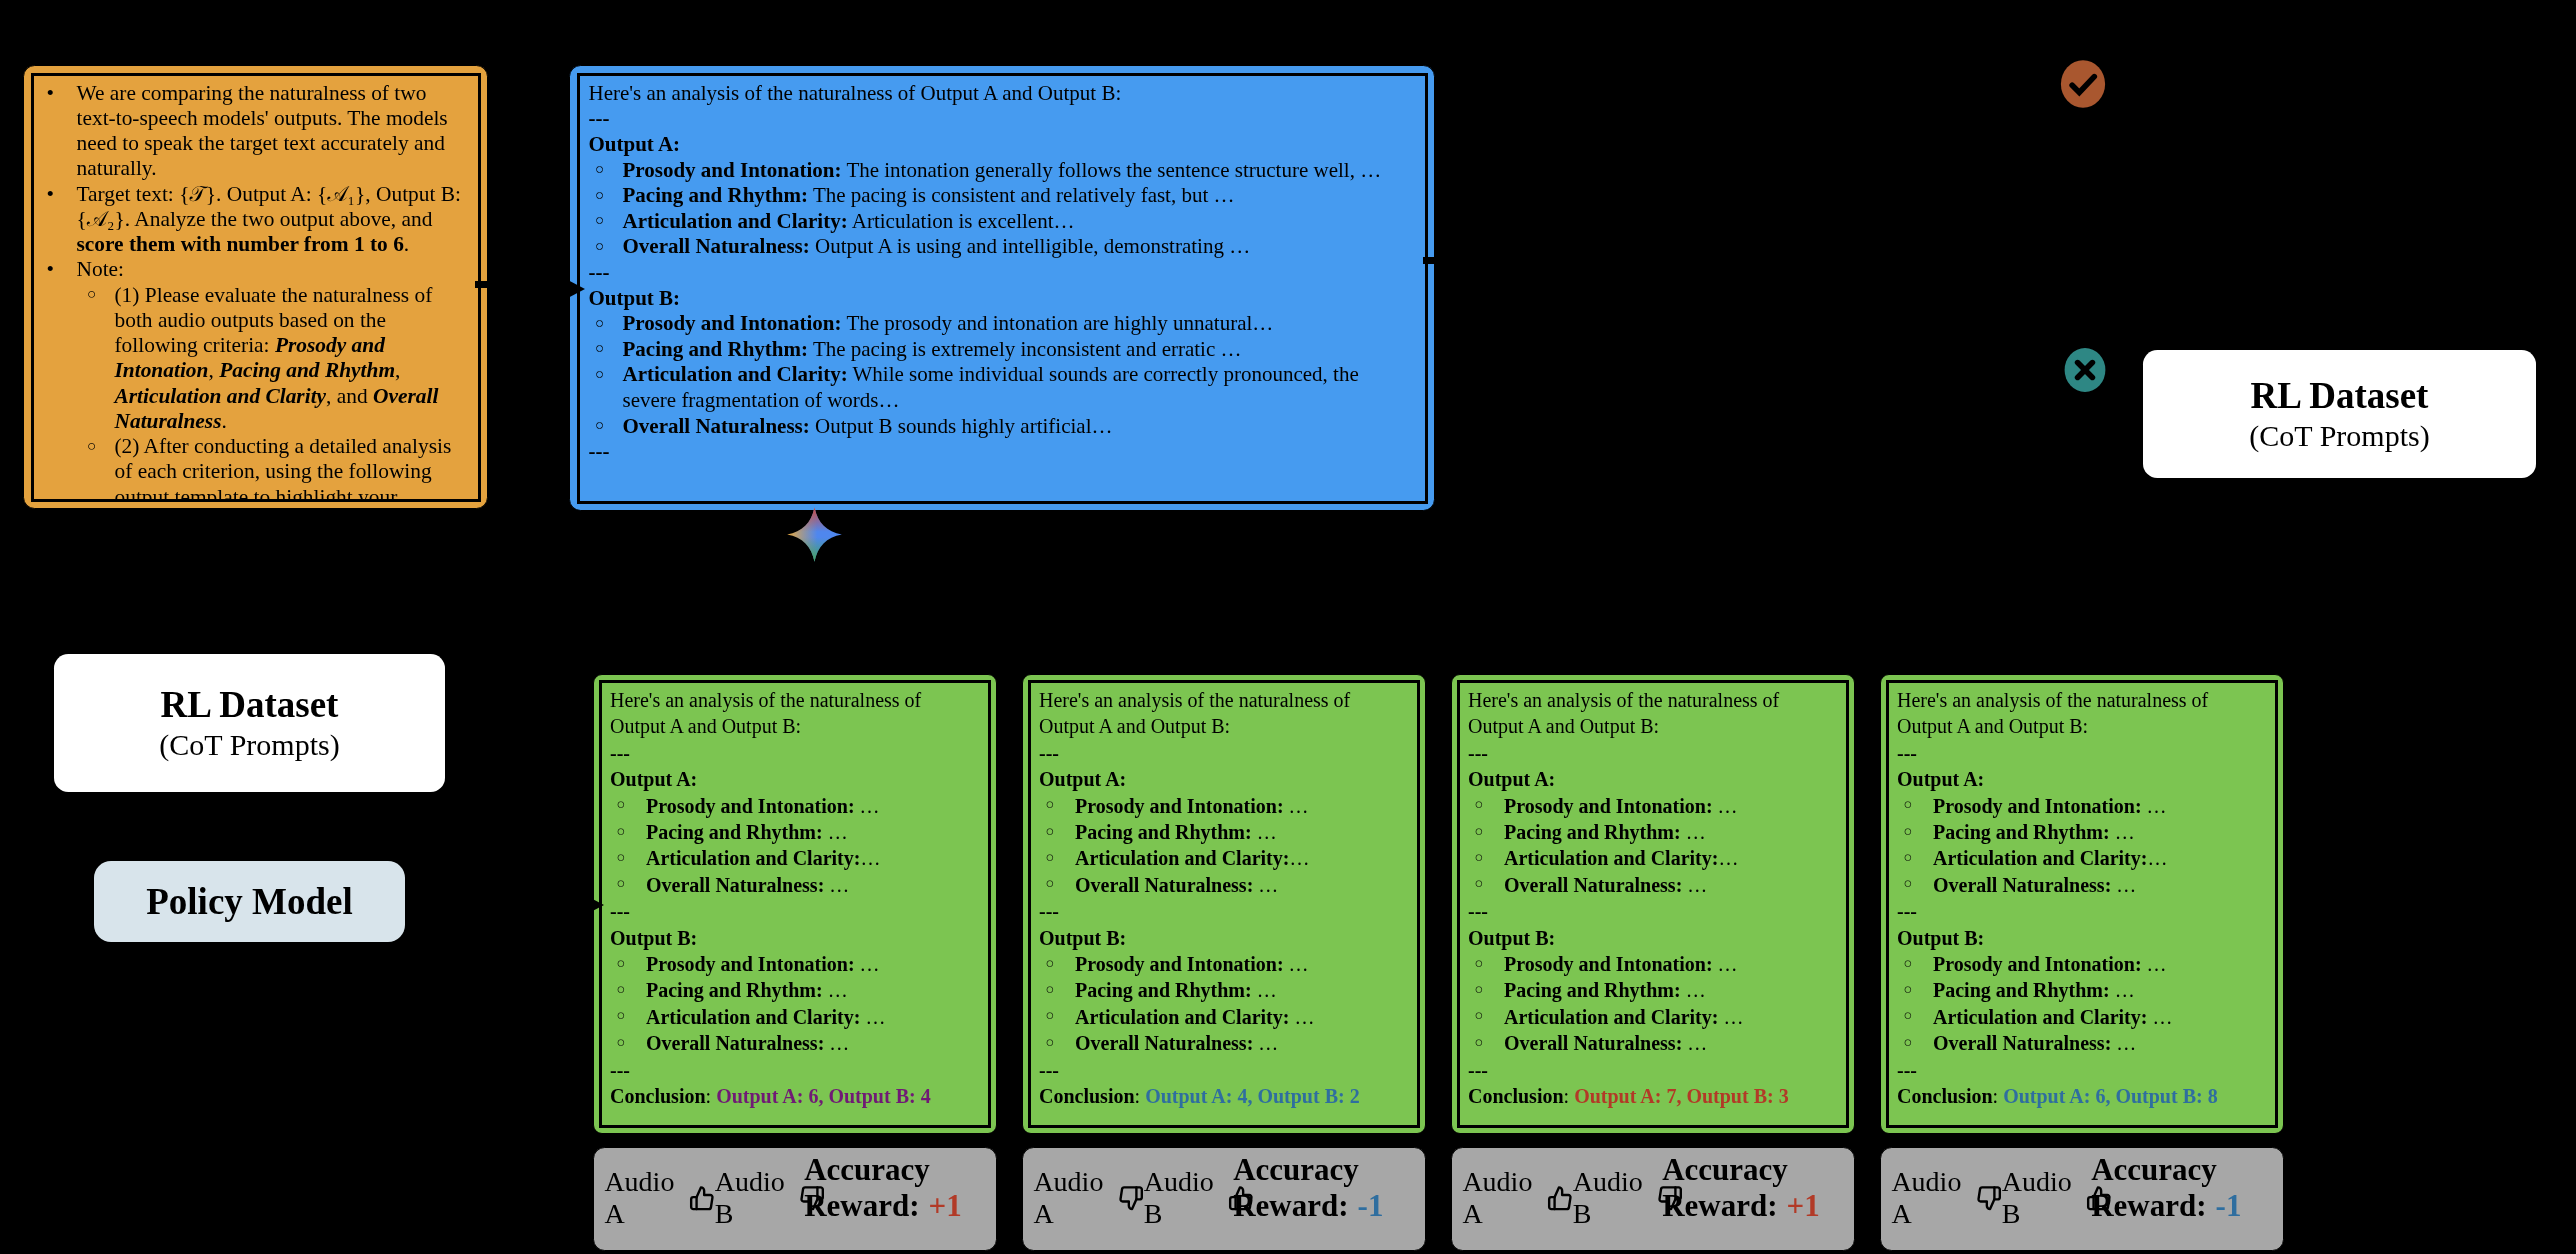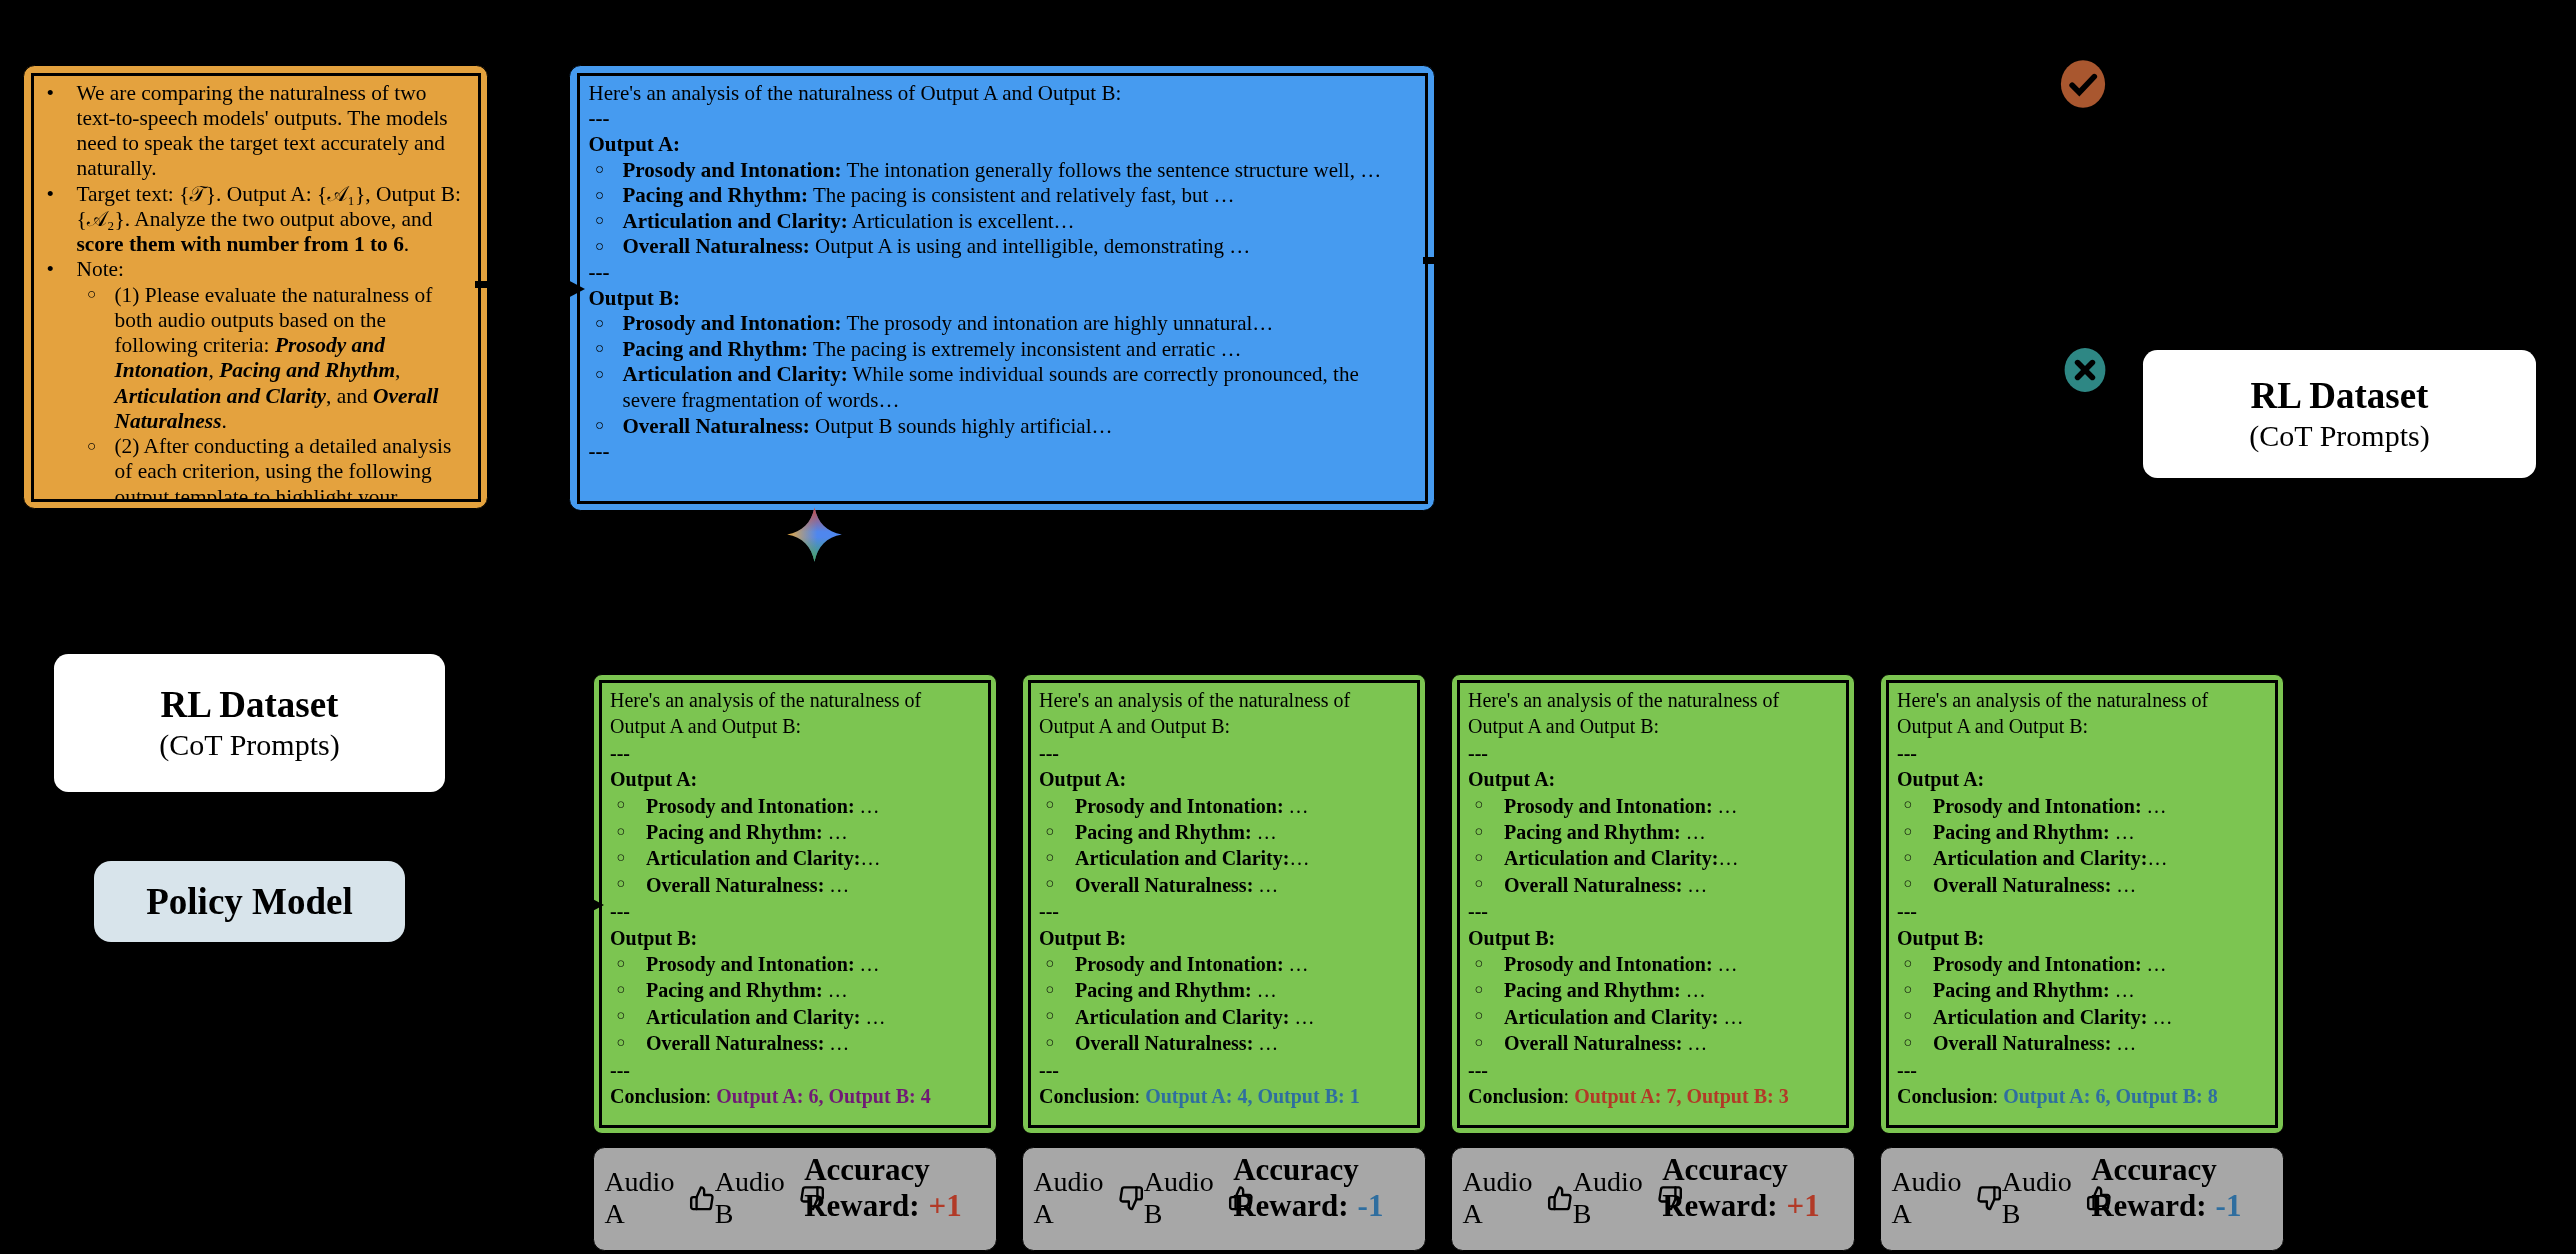--- a/index.html
+++ b/index.html
@@ -325,21 +325,21 @@
               <span class="lt"><span style="font-weight: bold;">Articulation and Clarity:</span><span> …</span></span>
             </div>
             <div class="ln">
               <span class="b circ">○</span>
               <span class="lt"><span style="font-weight: bold;">Overall Naturalness:</span><span> …</span></span>
             </div>
             <div class="ln">
               <span class="lt"><span style="font-weight: bold;">---</span></span>
             </div>
             <div class="ln">
-              <span class="lt"><span style="font-weight: bold;">Conclusion</span><span>: </span><span style="font-weight: bold; color: rgb(47, 110, 159);">Output A: 4, Output B: 1</span></span>
+              <span class="lt"><span style="font-weight: bold;">Conclusion</span><span>: </span><span style="font-weight: bold; color: rgb(47, 110, 159);">Output A: 4, Output B: 2</span></span>
             </div>
           </div>
       </div>
       <div class="graybar" style="background: rgb(167, 167, 167);">
         <div class="audiorow">
           <div class="aud aud-a">
             <span class="alabel">Audio A</span>
           <svg viewBox="0 0 24 24" fill="none" stroke="#000" stroke-width="2.2" stroke-linecap="round" stroke-linejoin="round" class="down">
       <path d="M14 9V5a3 3 0 0 0-3-3l-4 9v11h11.28a2 2 0 0 0 2-1.7l1.38-9a2 2 0 0 0-2-2.3z"></path>
       <path d="M7 22H4a2 2 0 0 1-2-2v-7a2 2 0 0 1 2-2h3"></path>

